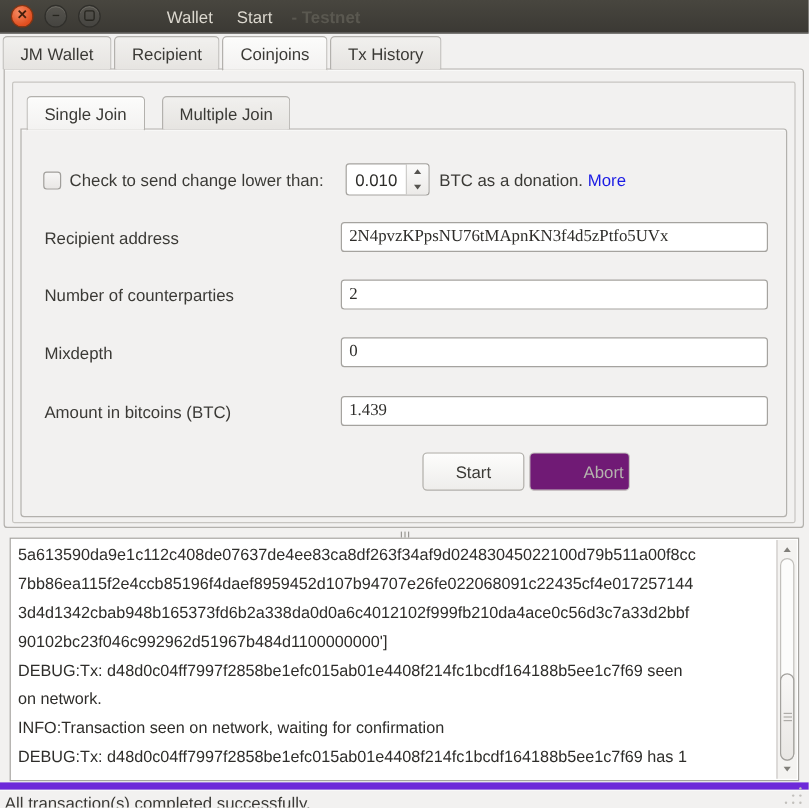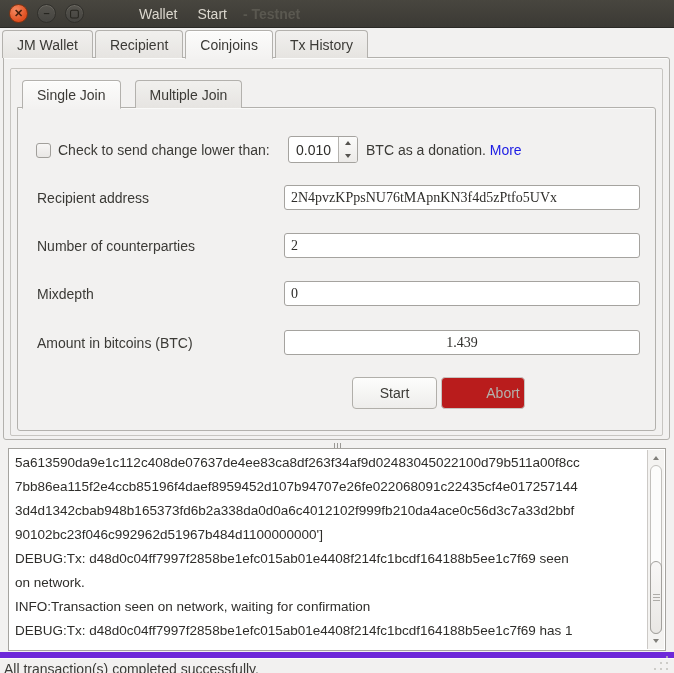--- a/index.html
+++ b/index.html
@@ -57,21 +57,21 @@
     border-radius:0 2px 2px 0; display:flex; flex-direction:column; }
   .spin-btn { flex:1; display:flex; align-items:center; justify-content:center; }
   .tri-up { width:0; height:0; border-left:3.5px solid transparent; border-right:3.5px solid transparent; border-bottom:4px solid #55534f; }
   .tri-down { width:0; height:0; border-left:3.5px solid transparent; border-right:3.5px solid transparent; border-top:4px solid #55534f; }
   .suffix-text { position:absolute; left:366px; top:142px; font-size:14px; }
   .link { color:#1b1be4; cursor:pointer; }
 
   .btn { position:absolute; height:32px; border:1px solid #b1afaa; border-radius:4px;
     background:linear-gradient(#fdfdfc,#eeedeb); font-size:14px; color:#3b3a36;
     font-family:"Liberation Sans",sans-serif; }
-  .btn.disabled { color:#b4b2ad; background:#b91c1c; border-color:#c6c4c0;padding-left:40px; }
+  .btn.disabled { color:#b4b2ad; background:#701a75; border-color:#c6c4c0;padding-left:40px; }
 
   
   .splitter { position:absolute; left:330px; top:443px; width:14px; height:7px;
     display:flex; gap:2px; align-items:center; justify-content:center; }
   .splitter i { display:block; width:1px; height:7px; background:#9a9894; }
 
   
   .logbox { position:absolute; left:8px; top:448px; width:658px; height:203px;
     background:#ffffff; border:1px solid #a5a39f; }
   .logtext { position:absolute; left:6px; top:2px; right:22px; bottom:2px;
@@ -150,21 +150,21 @@
   <span class="label" style="left:37px; top:190px;">Recipient address</span>
   <input class="text-input" style="left: 284px; top: 185px; width: 356px;" value="2N4pvzKPpsNU76tMApnKN3f4d5zPtfo5UVx">
 
   <span class="label" style="left:37px; top:238px;">Number of counterparties</span>
   <input class="text-input" style="left: 284px; top: 233px; width: 356px;" value="2">
 
   <span class="label" style="left:37px; top:286px;">Mixdepth</span>
   <input class="text-input" style="left: 284px; top: 281px; width: 356px;" value="0">
 
   <span class="label" style="left:37px; top:335px;">Amount in bitcoins (BTC)</span>
-  <input class="text-input" style="left: 284px; top: 330px; width: 356px; text-align: center;" value="1.439">
+  <input class="text-input" style="left: 284px; top: 330px; width: 356px;" value="1.439">
 
   <button class="btn" style="left:352px; top:377px; width:85px;">Start</button>
   <button class="btn disabled" style="left:441px; top:377px; width:84px;">Abort</button>
 
   <div class="splitter">
       <i></i>
       <i></i>
       <i></i>
     </div>
 

